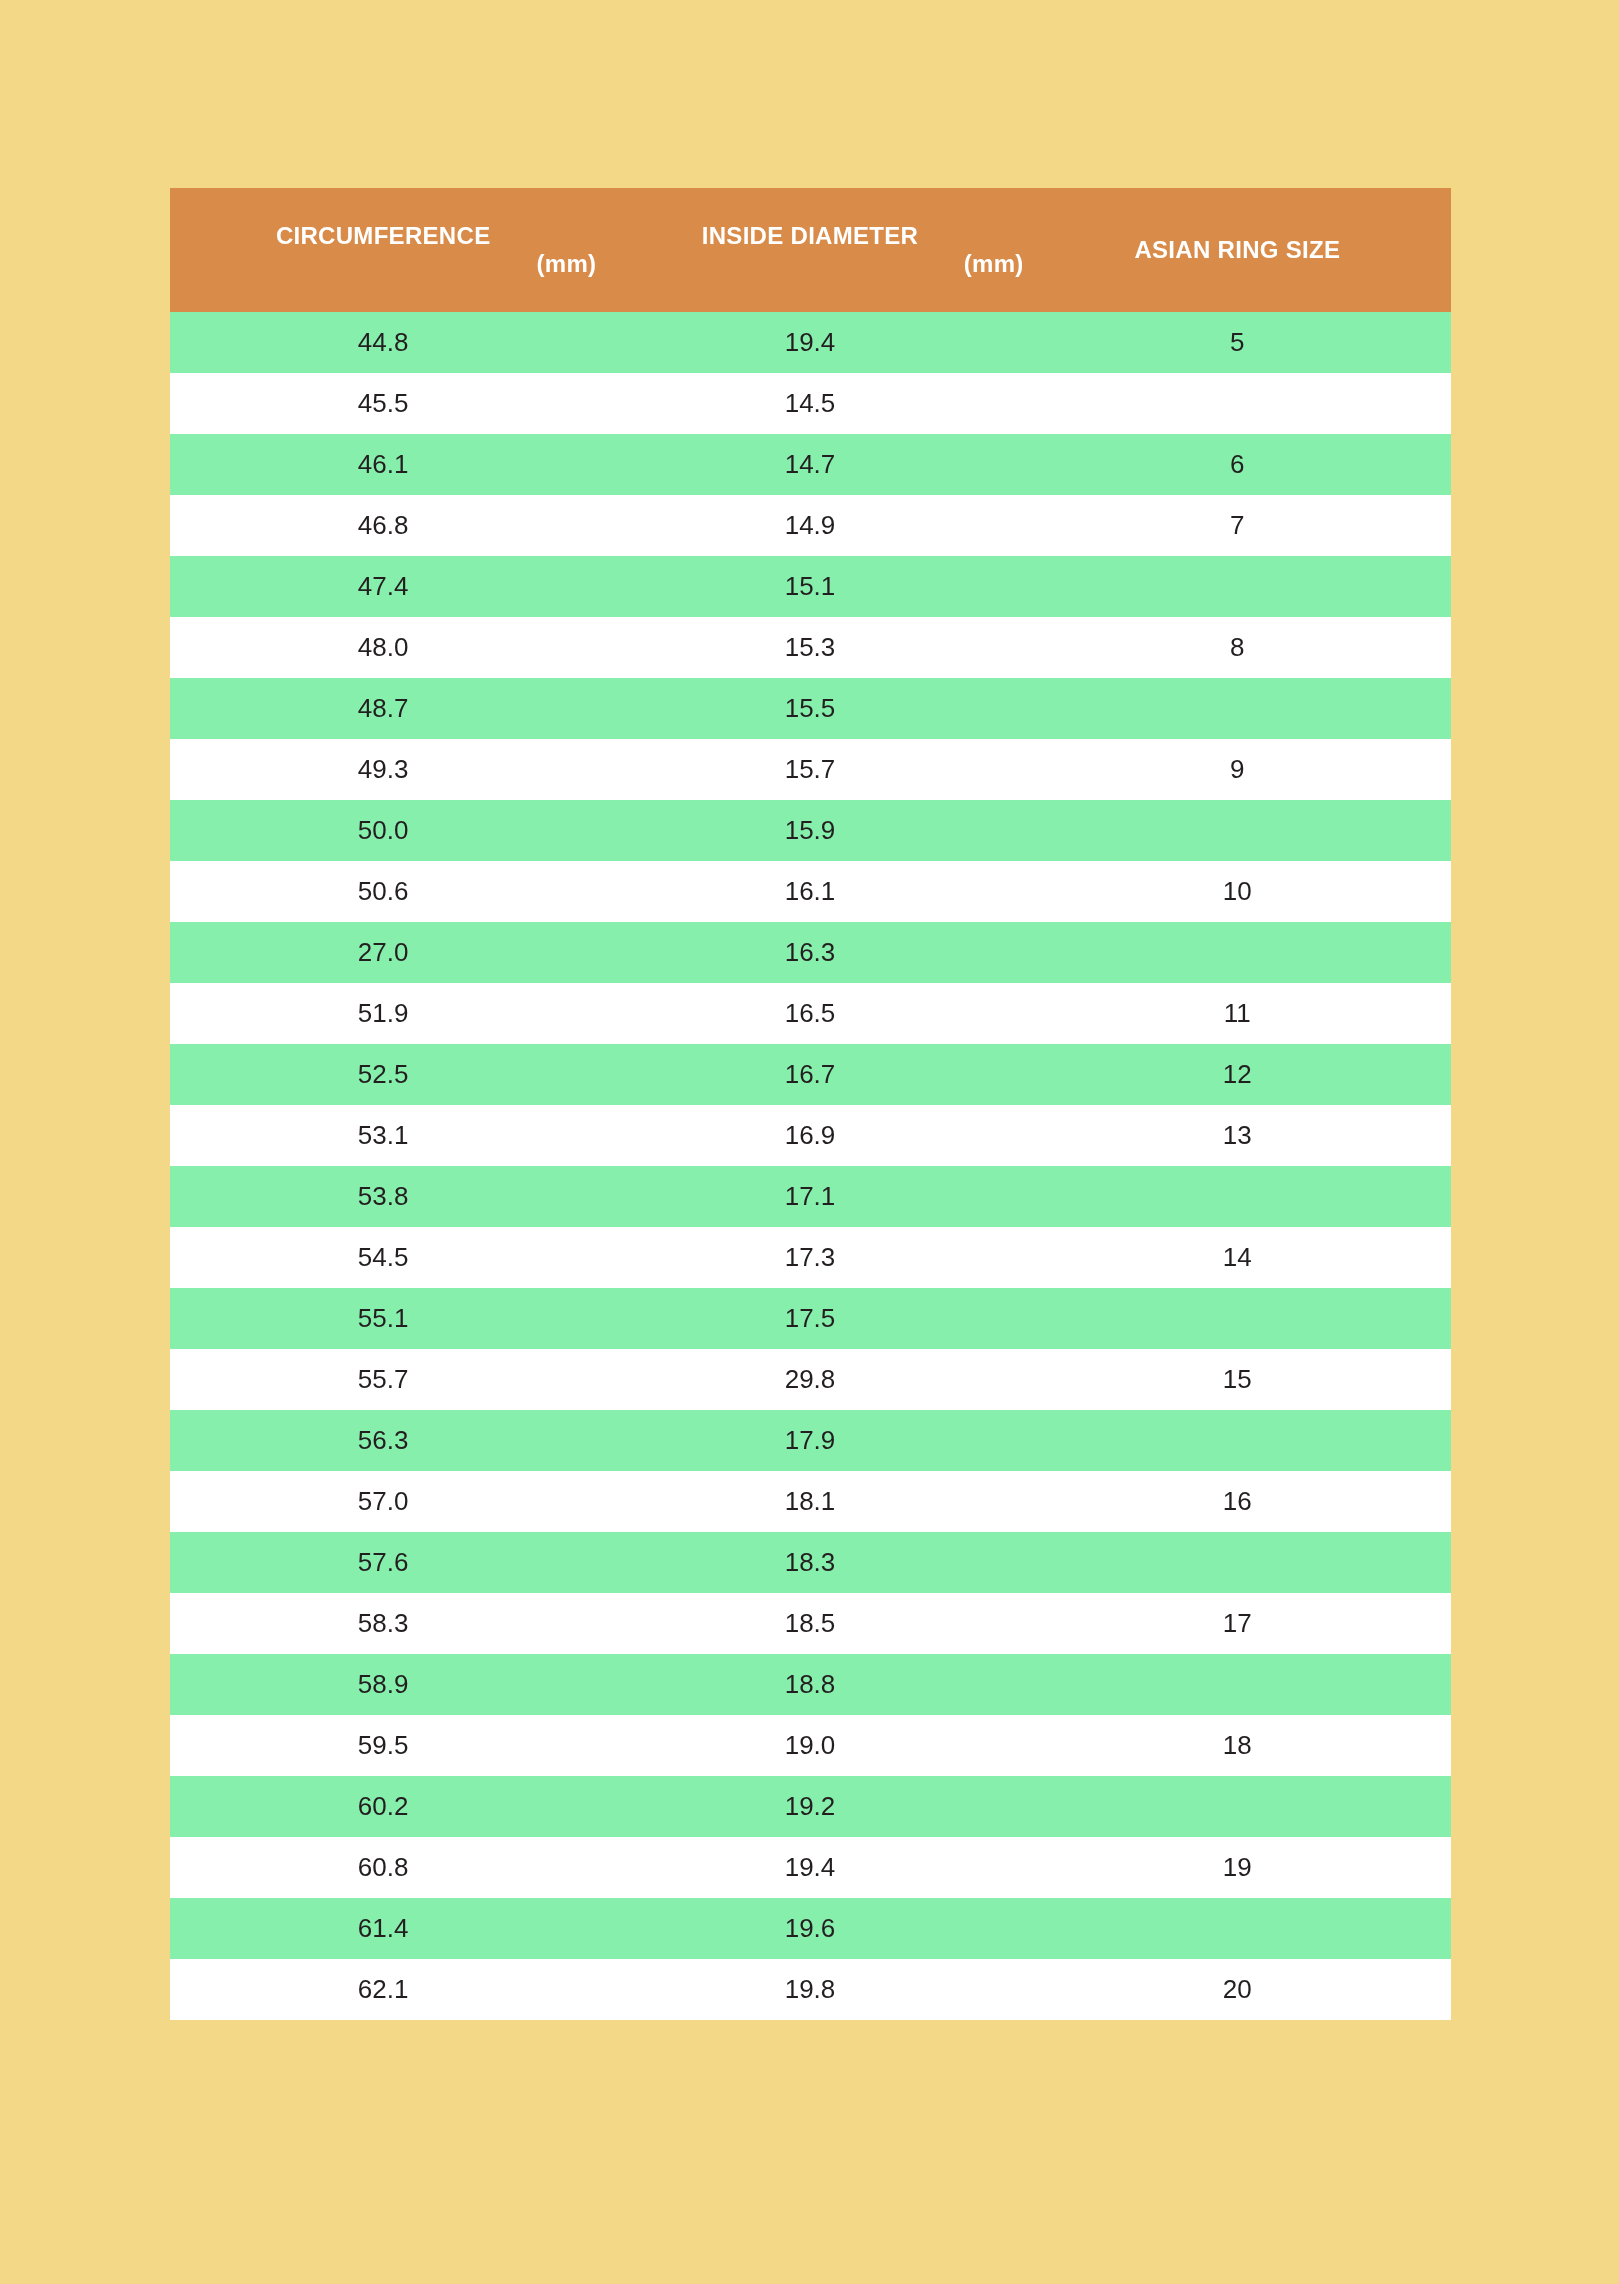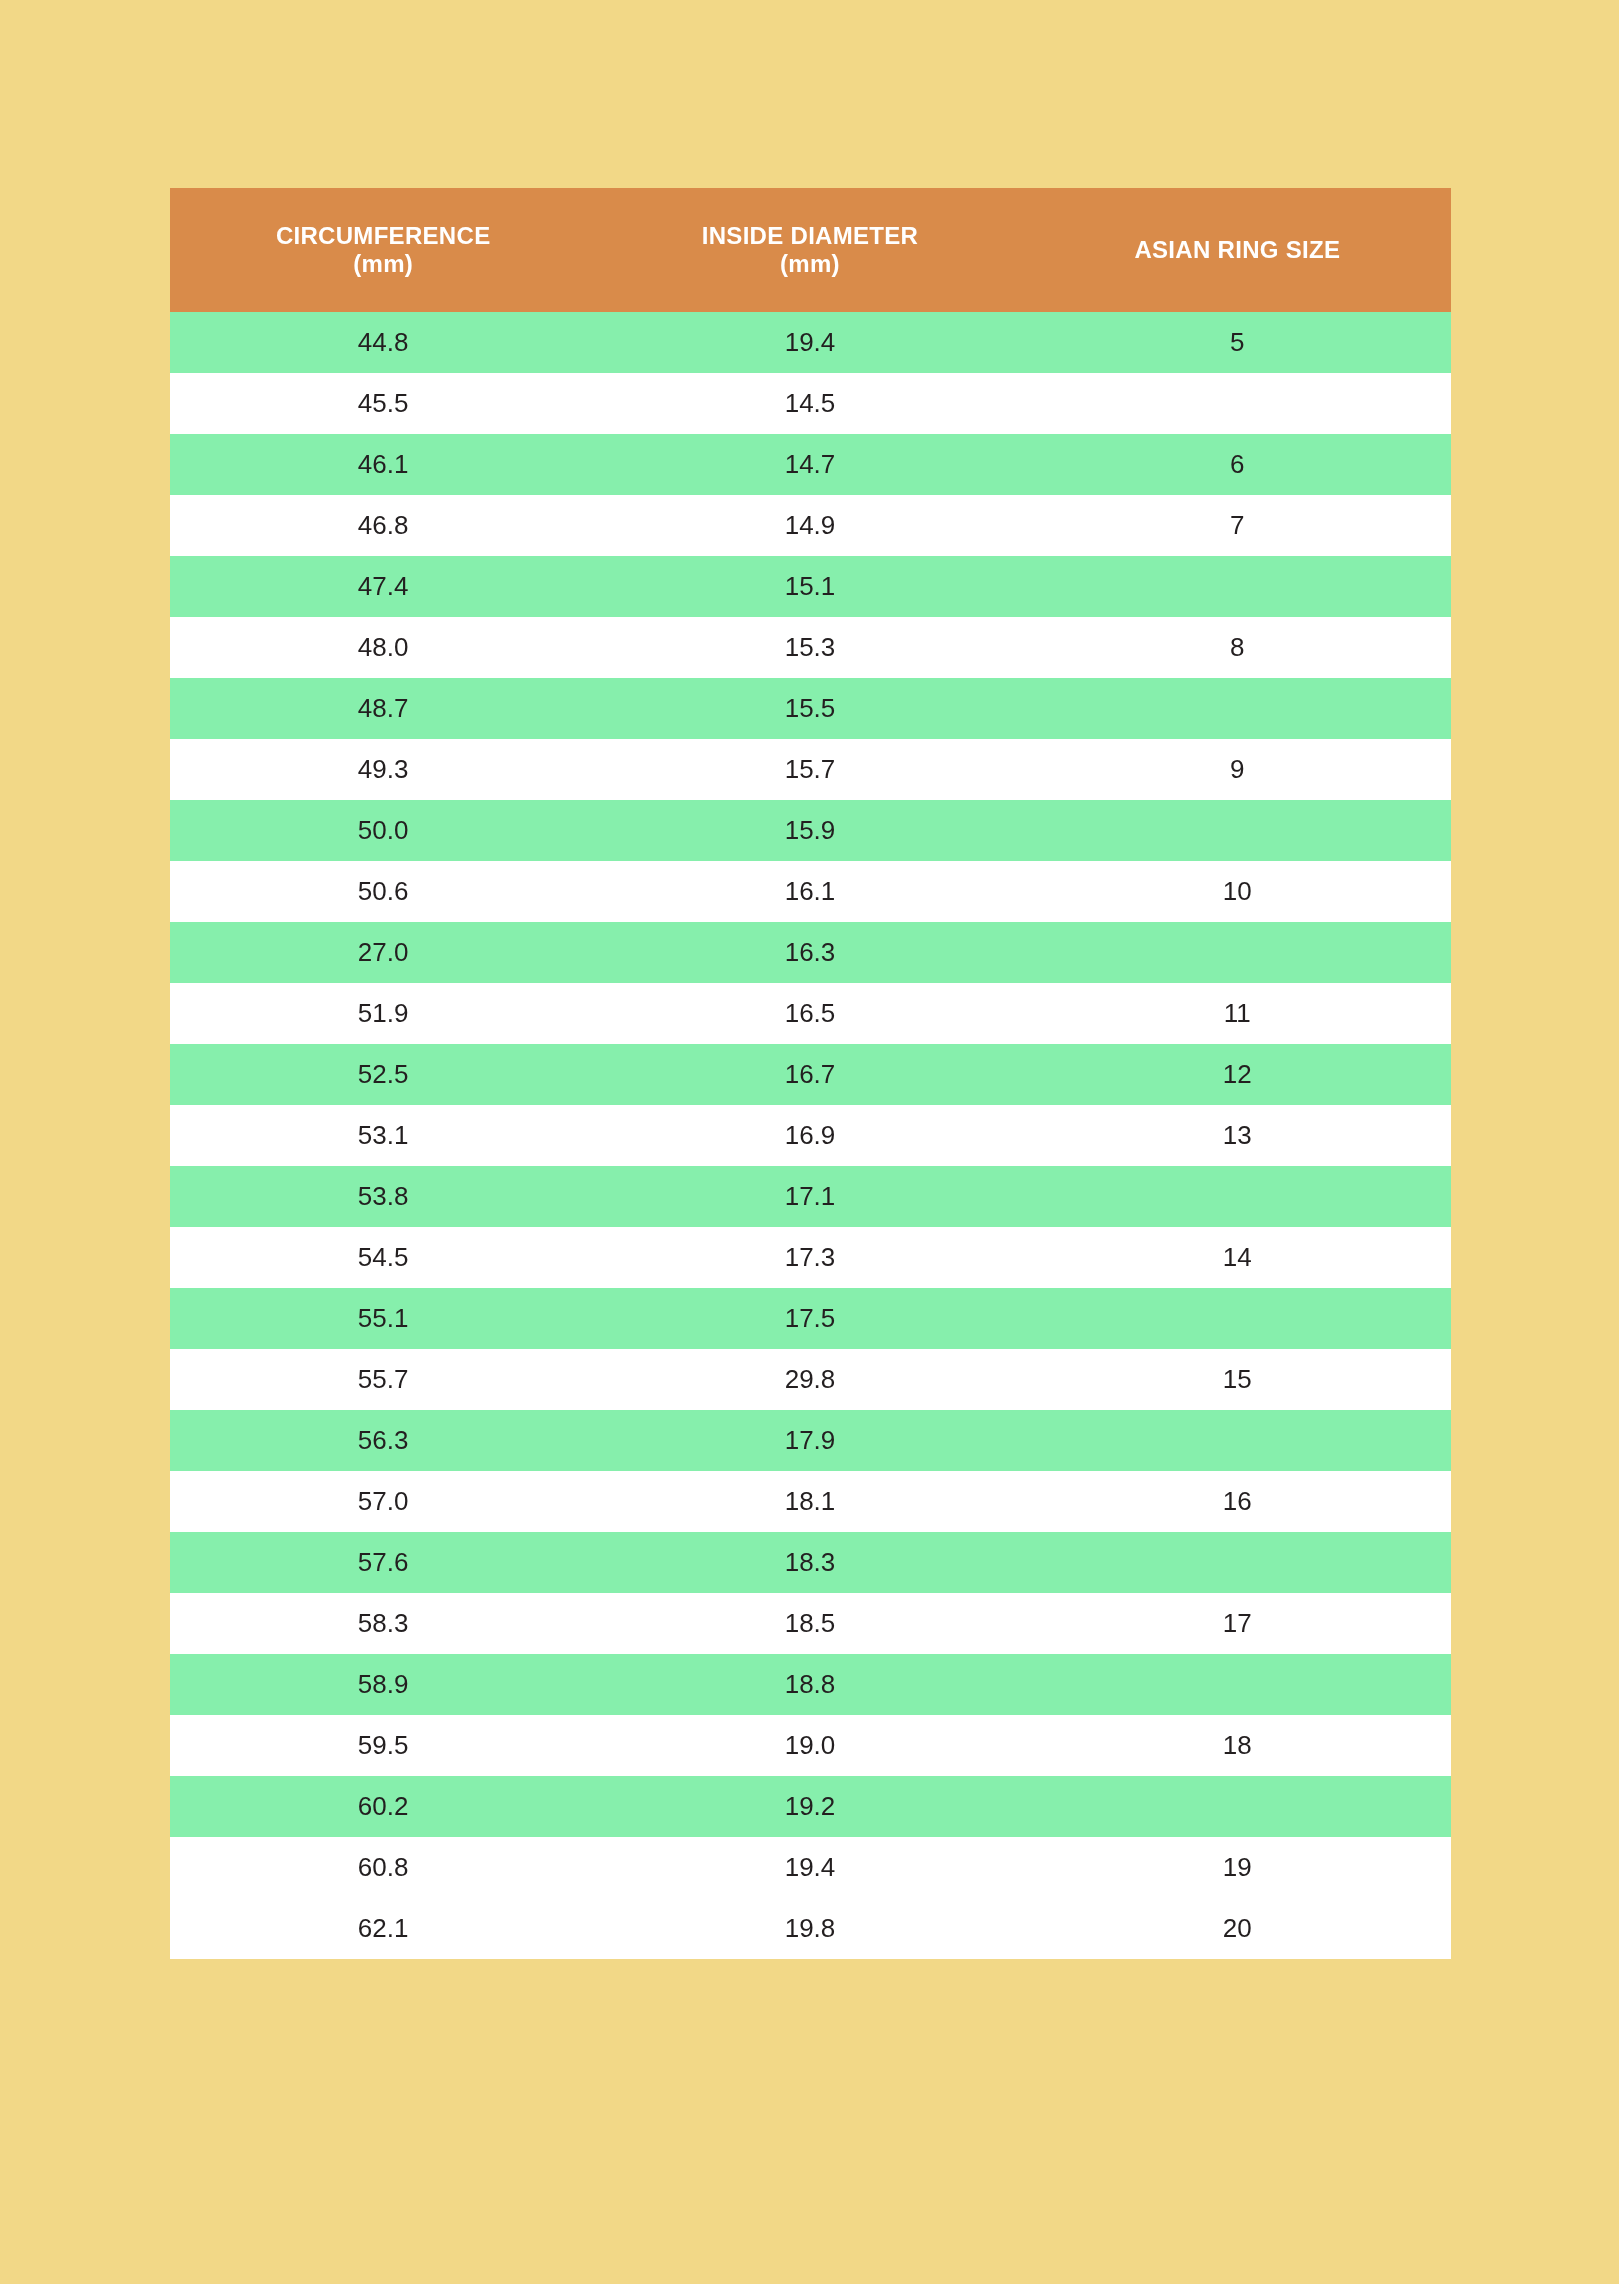--- a/index.html
+++ b/index.html
@@ -51,20 +51,21 @@
     text-align: center;
     padding: 0;
     border: 0;
   }
 
   thead th .hdr-main {
     display: block;
   }
   thead th .hdr-sub {
     display: block;
+    text-align: right;
   }
   thead th .hdr-sub:empty {
     display: none;
   }
 
   tbody td {
     height: 61px;
     text-align: center;
     vertical-align: middle;
     font-size: 26px;
@@ -230,20 +231,25 @@
           <tr class="alt">
             <td>60.2</td>
             <td>19.2</td>
             <td></td>
           </tr>
           <tr>
             <td>60.8</td>
             <td>19.4</td>
             <td>19</td>
           </tr>
+          <tr class="alt">
+            <td>61.4</td>
+            <td>19.6</td>
+            <td></td>
+          </tr>
           <tr>
             <td>62.1</td>
             <td>19.8</td>
             <td>20</td>
           </tr>
         </tbody>
     </table>
   </div>
 </div>
 

